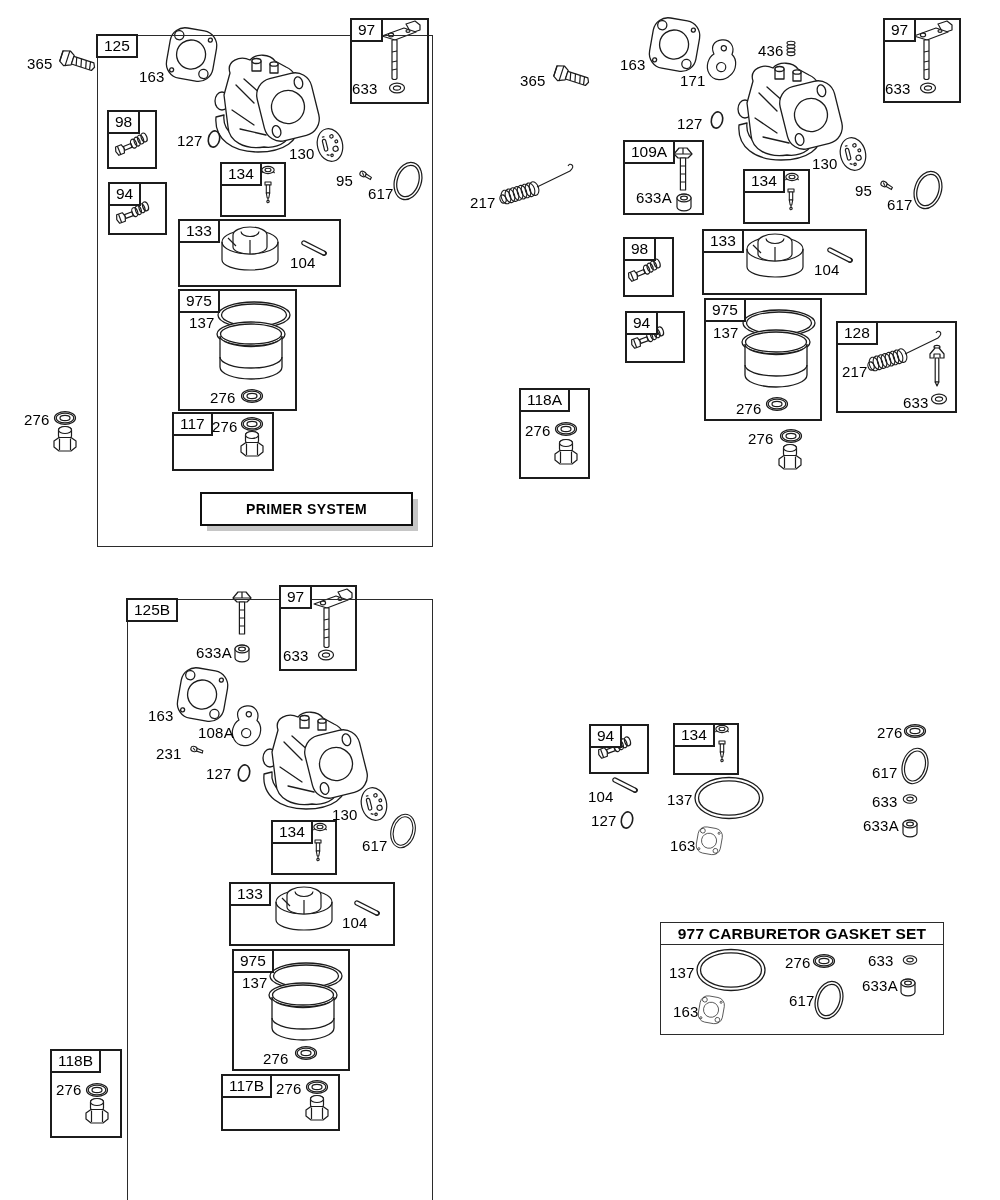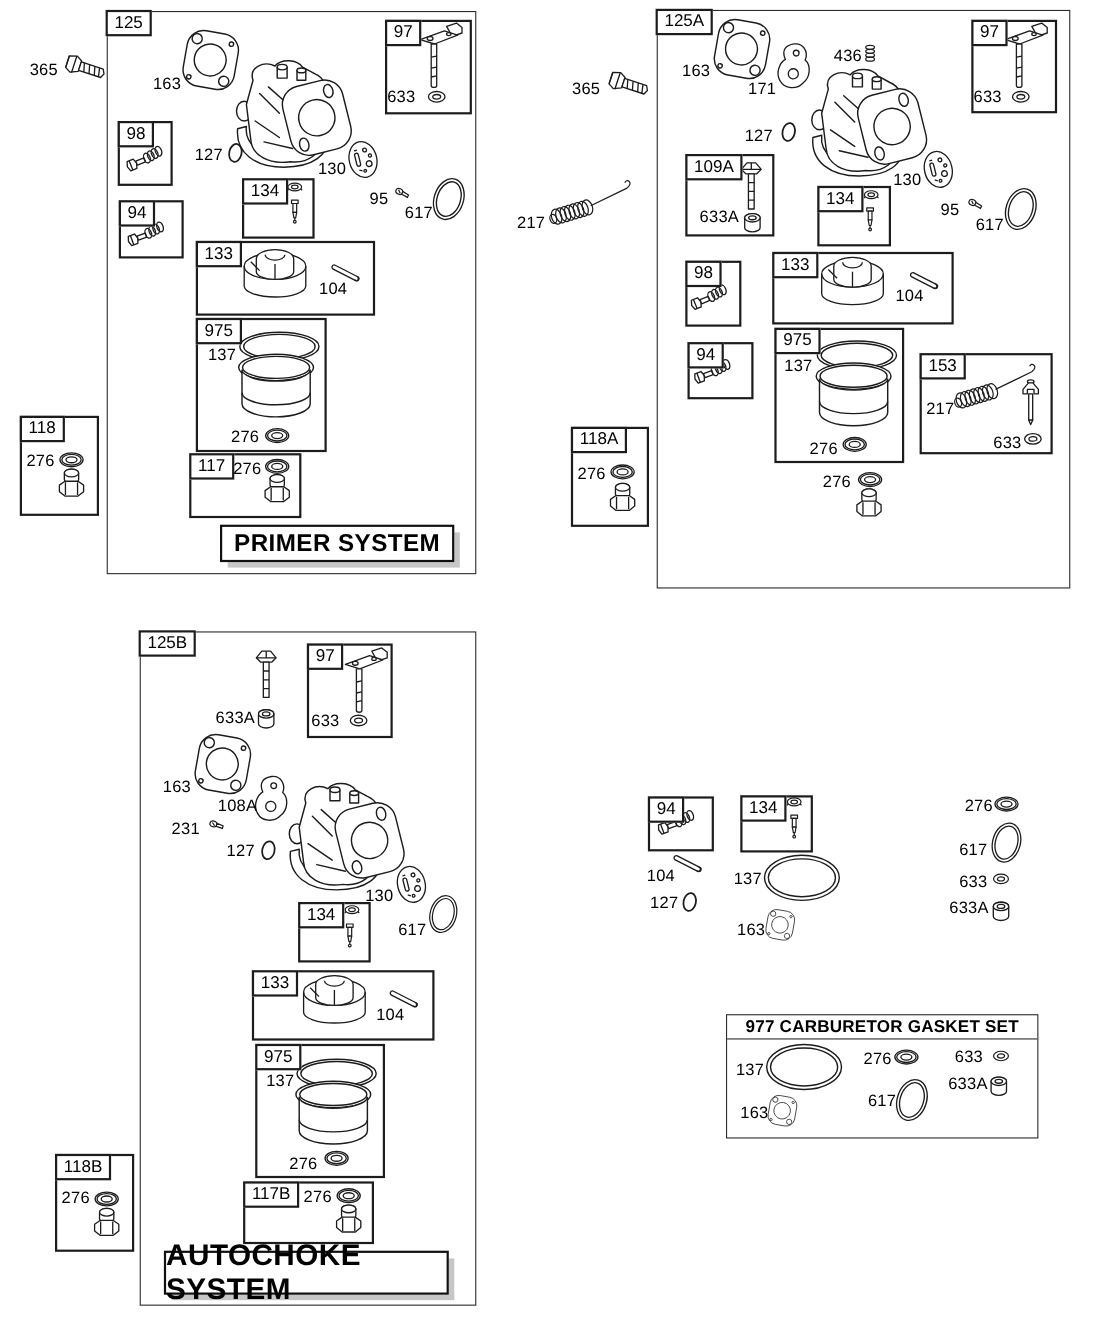--- a/index.html
+++ b/index.html
@@ -1,19 +1,19 @@
 <!DOCTYPE html>
 <html><head>
 <meta charset="utf-8">
 <style>
   html,body{margin:0;padding:0;background:#fff;}
   .canvas{position:relative;width:1000px;height:1200px;background:#fff;
           font-family:"Liberation Sans",sans-serif;color:#000;overflow:hidden;}
   #art{position:absolute;left:0;top:0;}
-  .gbox{position:absolute;border:1.6px solid #2b2b2b;}
+  .gbox{position:absolute;border:1.6px solid #2b2b2b;margin-top:25px;}
   .pbox{position:absolute;border:2px solid #1c1c1c;}
   .tag{position:absolute;left:-2px;top:-2px;border:2px solid #1c1c1c;background:#fff;
        padding:0 6px;height:20px;line-height:20px;font-size:15.5px;white-space:nowrap;}
   .lbl{position:absolute;font-size:15px;line-height:16px;white-space:nowrap;letter-spacing:0.2px;}
   .title-box{position:absolute;border:2.2px solid #101010;background:#fff;
        display:flex;align-items:center;justify-content:center;font-weight:bold;
        box-shadow:6px 6px 0 -1px #c6c6c6;letter-spacing:0.4px;}
   .kitbox{position:absolute;border:1.8px solid #2b2b2b;}
   .hdr{position:absolute;left:0;right:0;top:0;border-bottom:1.8px solid #2b2b2b;
        display:flex;align-items:center;justify-content:center;
@@ -295,41 +295,35 @@
   </div>
   <div class="pbox" style="left:178px;top:219px;width:159px;height:64px">
     <div class="tag">133</div>
   </div>
   <div class="pbox" style="left:178px;top:289px;width:115px;height:118px">
     <div class="tag">975</div>
   </div>
   <div class="pbox" style="left:172px;top:412px;width:98px;height:55px">
     <div class="tag">117</div>
   </div>
-  <div class="pbox" style="left:18px;top:378px;width:68px;height:87px">
-    <div class="tag">118</div>
-  </div>
-  <div class="title-box" style="left:200px;top:477px;width:209px;height:30px;font-size:22px">PRIMER SYSTEM</div>
+  <div class="title-box" style="left:200px;top:492px;width:209px;height:30px;font-size:14px">PRIMER SYSTEM</div>
 
   <div class="lbl" style="left:27px;top:56px">365</div>
   <div class="lbl" style="left:139px;top:69px">163</div>
   <div class="lbl" style="left:177px;top:133px">127</div>
   <div class="lbl" style="left:289px;top:146px">130</div>
   <div class="lbl" style="left:336px;top:173px">95</div>
   <div class="lbl" style="left:368px;top:186px">617</div>
   <div class="lbl" style="left:352px;top:81px">633</div>
   <div class="lbl" style="left:290px;top:255px">104</div>
   <div class="lbl" style="left:189px;top:315px">137</div>
   <div class="lbl" style="left:210px;top:390px">276</div>
   <div class="lbl" style="left:212px;top:419px">276</div>
   <div class="lbl" style="left:24px;top:412px">276</div>
 
-  <div class="gbox" style="left:597px;top:9px;width:374px;height:524px">
-    <div class="tag">125A</div>
-  </div>
   <div class="pbox" style="left:883px;top:18px;width:74px;height:81px">
     <div class="tag">97</div>
   </div>
   <div class="pbox" style="left:623px;top:140px;width:77px;height:71px">
     <div class="tag">109A</div>
   </div>
   <div class="pbox" style="left:743px;top:169px;width:63px;height:51px">
     <div class="tag">134</div>
   </div>
   <div class="pbox" style="left:623px;top:237px;width:47px;height:56px">
@@ -338,21 +332,21 @@
   <div class="pbox" style="left:702px;top:229px;width:161px;height:62px">
     <div class="tag">133</div>
   </div>
   <div class="pbox" style="left:625px;top:311px;width:56px;height:48px">
     <div class="tag">94</div>
   </div>
   <div class="pbox" style="left:704px;top:298px;width:114px;height:119px">
     <div class="tag">975</div>
   </div>
   <div class="pbox" style="left:836px;top:321px;width:117px;height:88px">
-    <div class="tag">153</div>
+    <div class="tag">128</div>
   </div>
   <div class="pbox" style="left:519px;top:388px;width:67px;height:87px">
     <div class="tag">118A</div>
   </div>
 
   <div class="lbl" style="left:520px;top:73px">365</div>
   <div class="lbl" style="left:470px;top:195px">217</div>
   <div class="lbl" style="left:620px;top:57px">163</div>
   <div class="lbl" style="left:680px;top:73px">171</div>
   <div class="lbl" style="left:758px;top:43px">436</div>
@@ -384,21 +378,20 @@
   </div>
   <div class="pbox" style="left:232px;top:949px;width:114px;height:118px">
     <div class="tag">975</div>
   </div>
   <div class="pbox" style="left:221px;top:1074px;width:115px;height:53px">
     <div class="tag">117B</div>
   </div>
   <div class="pbox" style="left:50px;top:1049px;width:68px;height:85px">
     <div class="tag">118B</div>
   </div>
-  <div class="title-box" style="left:149px;top:1137px;width:255px;height:36px;font-size:27px">AUTOCHOKE SYSTEM</div>
 
   <div class="lbl" style="left:196px;top:645px">633A</div>
   <div class="lbl" style="left:283px;top:648px">633</div>
   <div class="lbl" style="left:148px;top:708px">163</div>
   <div class="lbl" style="left:198px;top:725px">108A</div>
   <div class="lbl" style="left:156px;top:746px">231</div>
   <div class="lbl" style="left:206px;top:766px">127</div>
   <div class="lbl" style="left:332px;top:807px">130</div>
   <div class="lbl" style="left:362px;top:838px">617</div>
   <div class="lbl" style="left:342px;top:915px">104</div>

